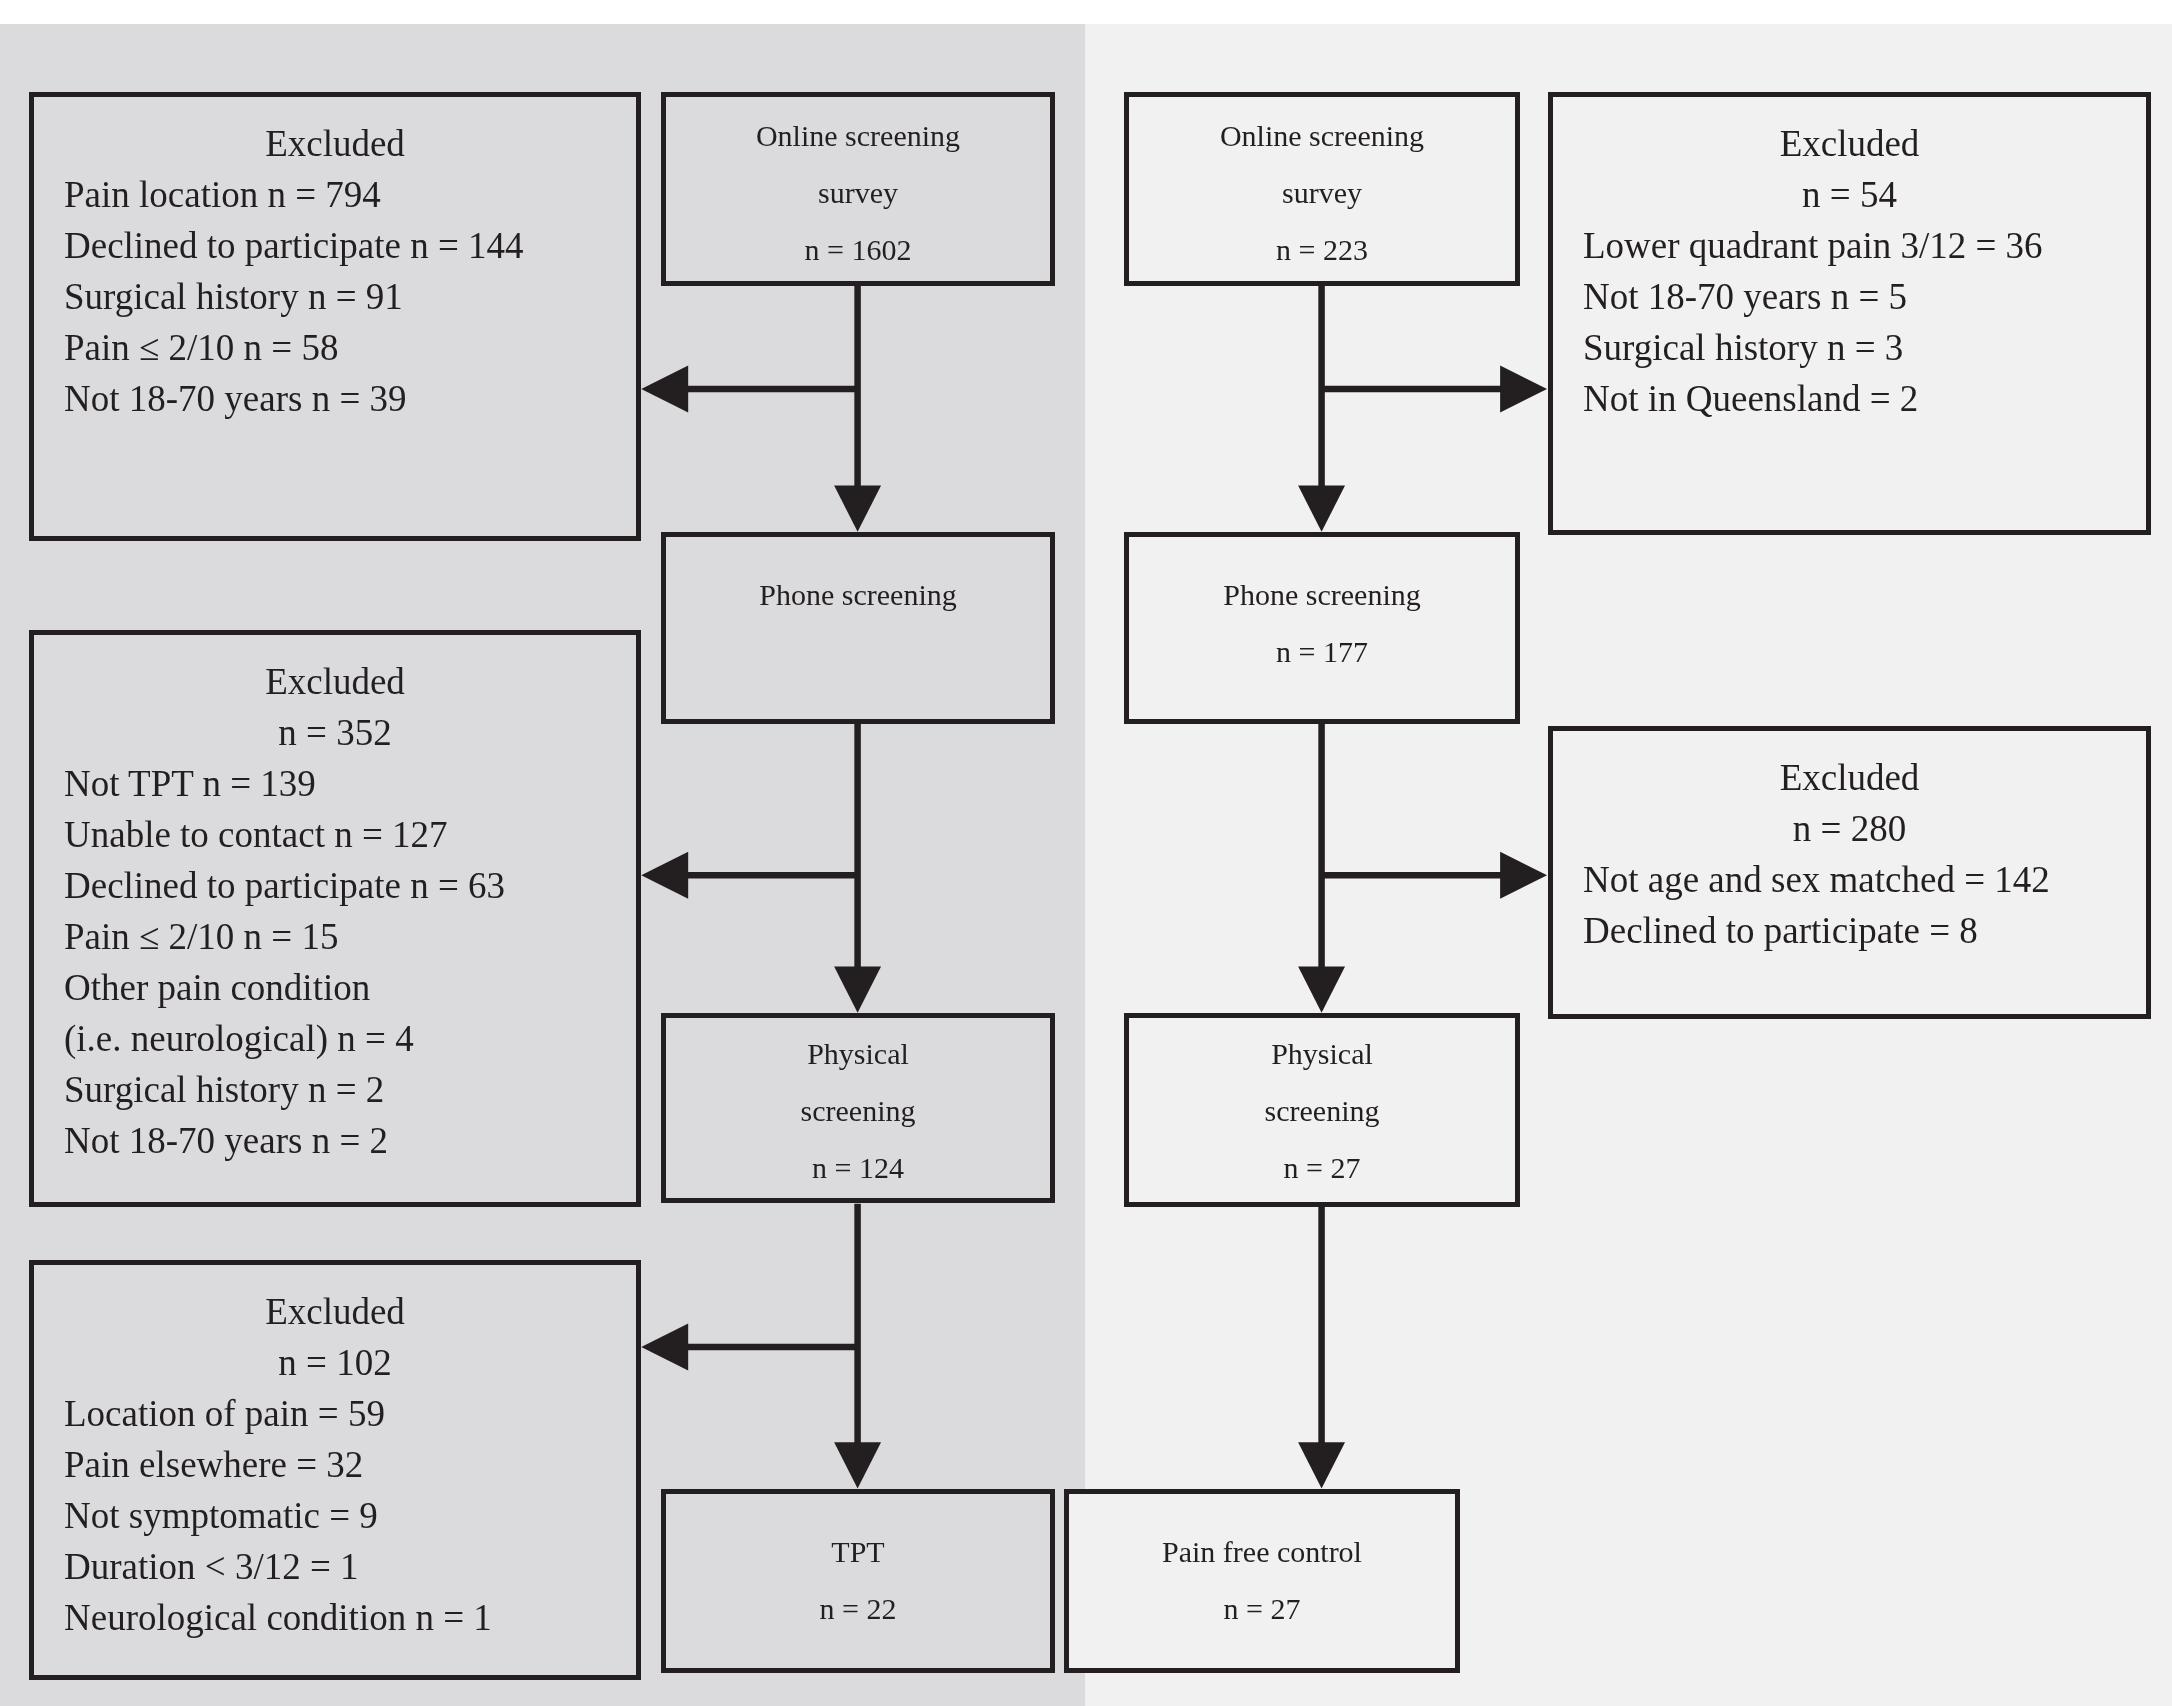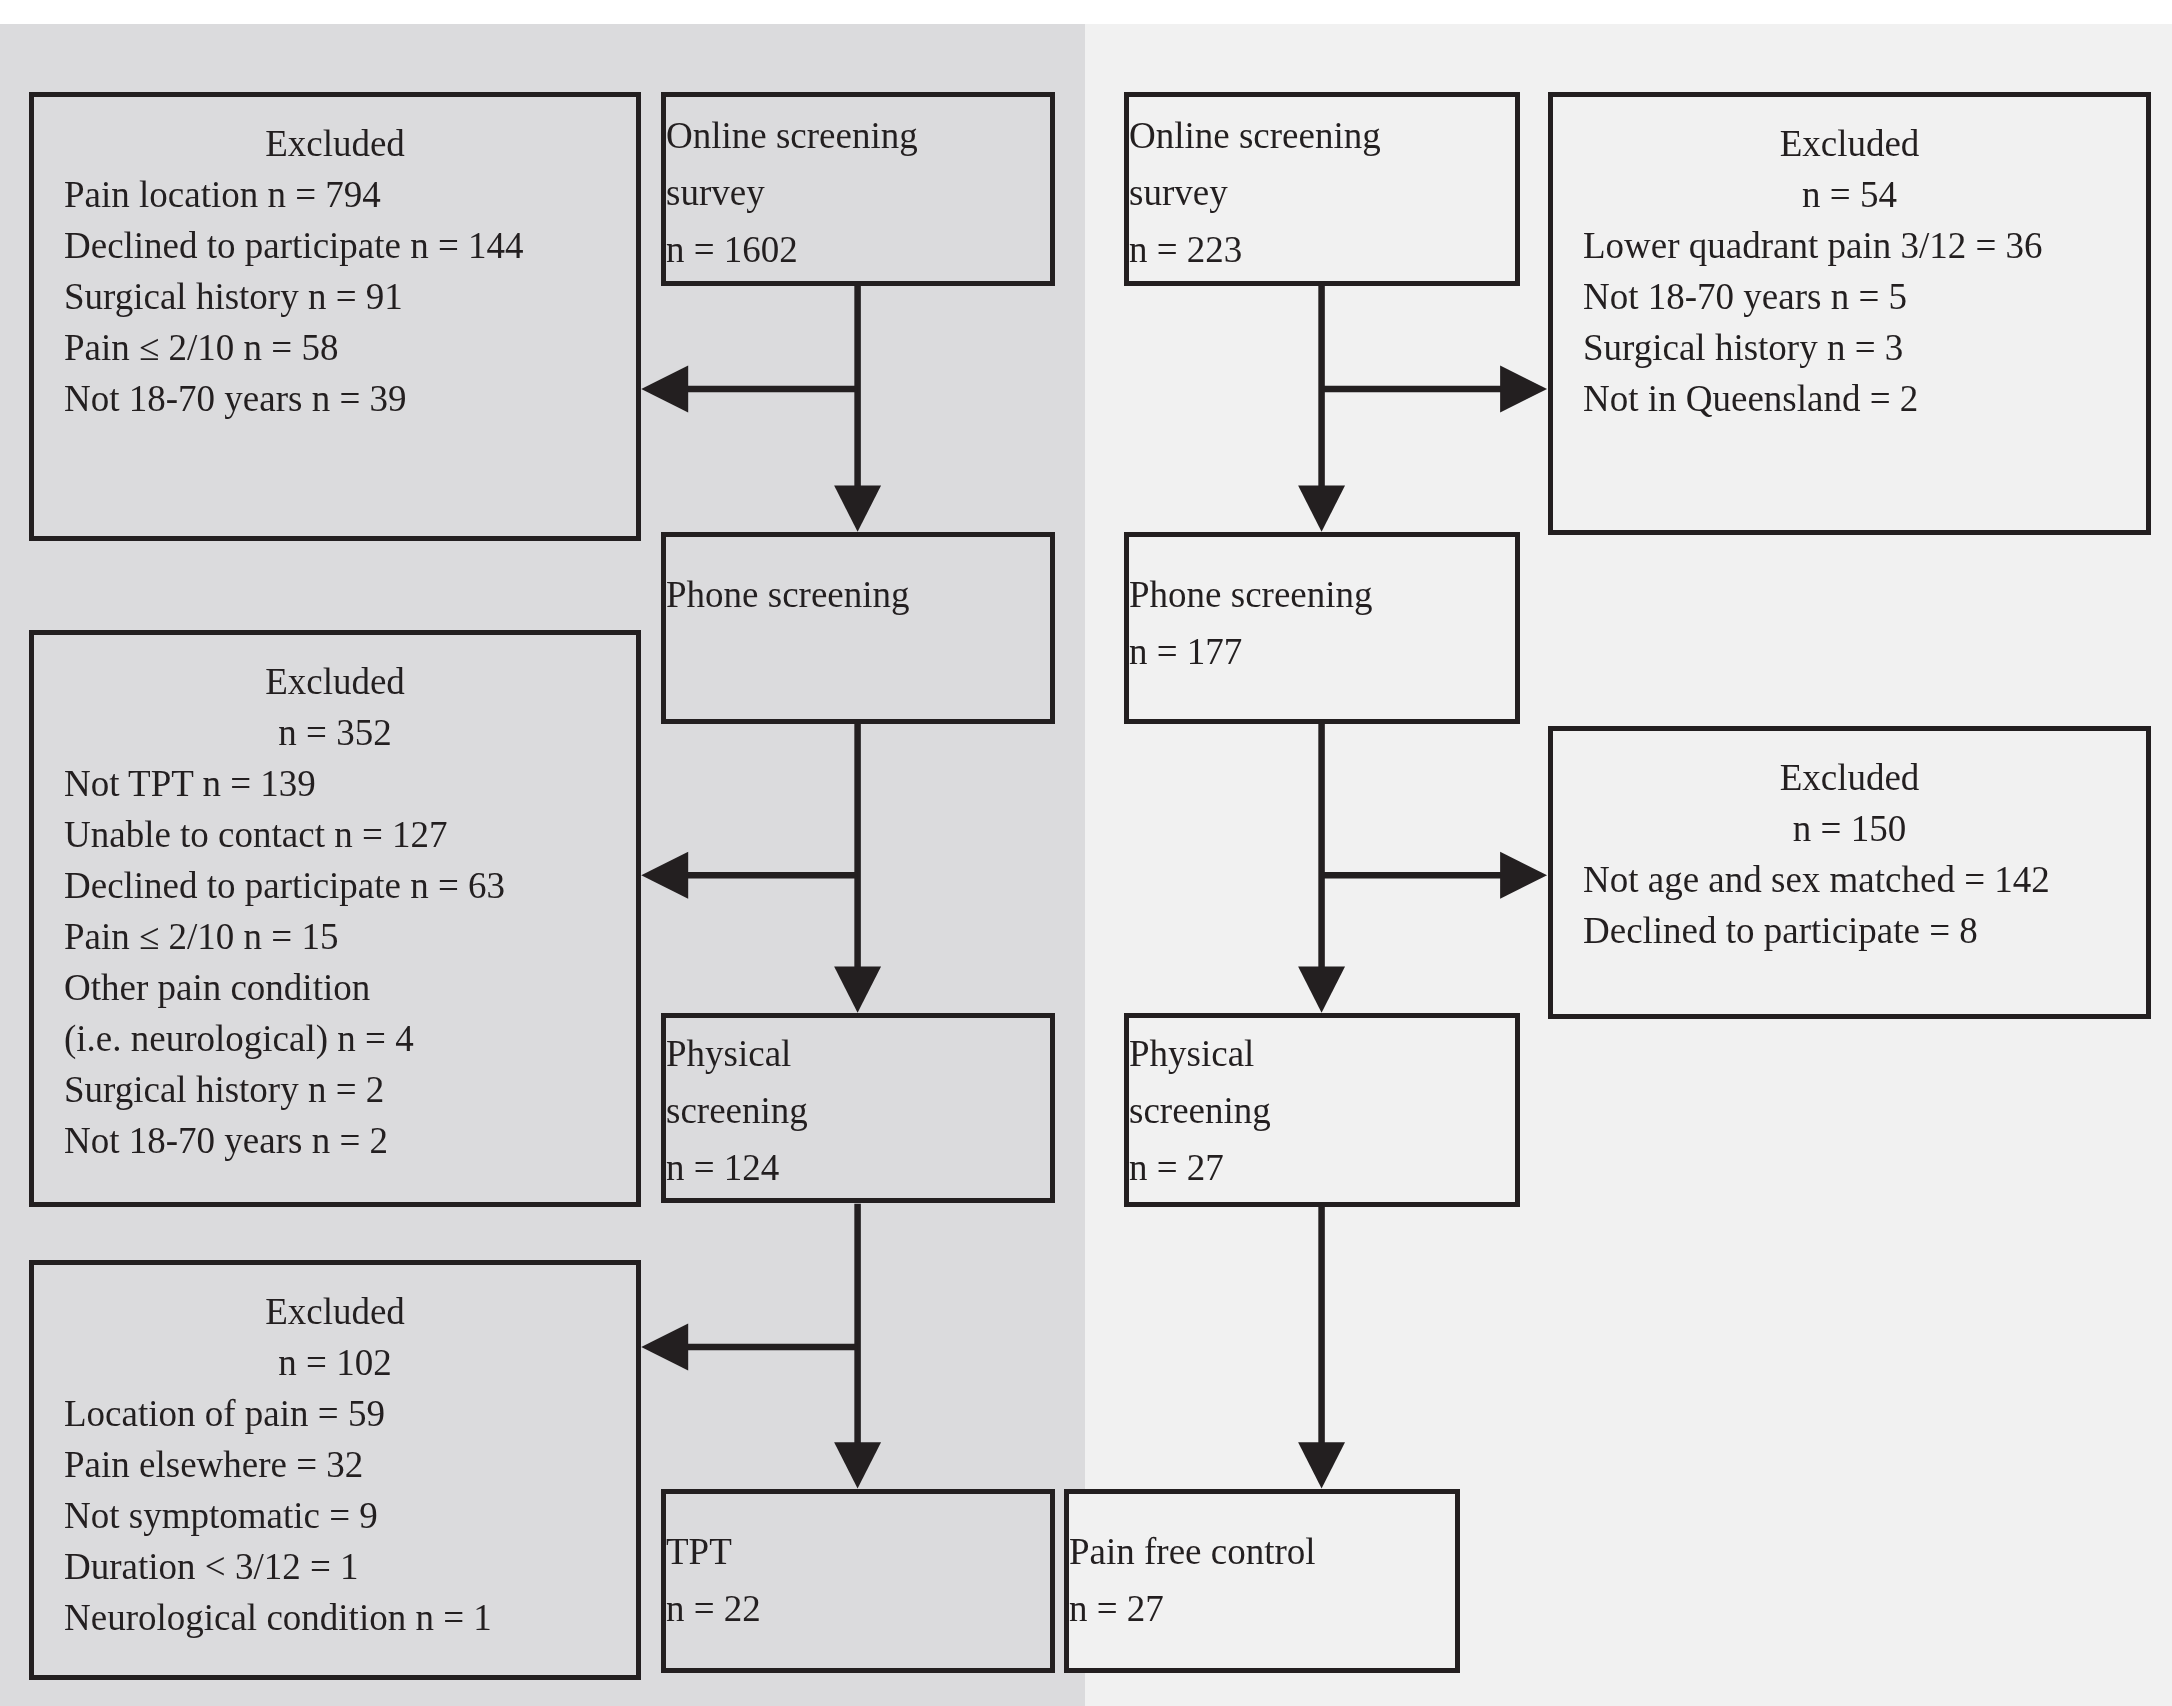--- a/index.html
+++ b/index.html
@@ -9,21 +9,21 @@
   }
   .bg{position:absolute;top:0;height:100%}
   .bg-left{left:0;width:1085px;background:#dbdbdd}
   .bg-right{left:1085px;width:1087px;background:#f1f1f1}
   .box{position:absolute;border:5.9px solid #231f20;box-sizing:border-box}
   .onleft{background:#dbdbdd}
   .onright{background:#f1f1f1}
   .exc{font-size:37px;line-height:51px;padding-top:21px}
   .exc .c{text-align:center}
   .exc .i{padding-left:30px;padding-right:13px;white-space:nowrap}
-  .flow{font-size:37px;line-height:57px;text-align:left}
+  .flow{font-size:30px;line-height:57px;text-align:center}
   svg.arrows{position:absolute;left:0;top:0;pointer-events:none}
   svg.arrows line{stroke:#231f20;stroke-width:10}
   svg.arrows polygon{fill:#231f20}
 </style>
 </head>
 <body>
 
 <div class="canvas">
 
   <div class="bg bg-left"></div>
@@ -159,19 +159,19 @@
     <div class="c">Excluded</div>
     <div class="c">n = 54</div>
     <div class="i">Lower quadrant pain 3/12 = 36</div>
     <div class="i">Not 18-70 years n = 5</div>
     <div class="i">Surgical history n = 3</div>
     <div class="i">Not in Queensland = 2</div>
   </div>
 
   <div class="box onright exc" style="left:1548px;top:702px;width:603px;height:293px">
     <div class="c">Excluded</div>
-    <div class="c">n = 150</div>
+    <div class="c">n = 280</div>
     <div class="i">Not age and sex matched = 142</div>
     <div class="i">Declined to participate = 8</div>
   </div>
 
 </div>
 
 
 </body></html>

